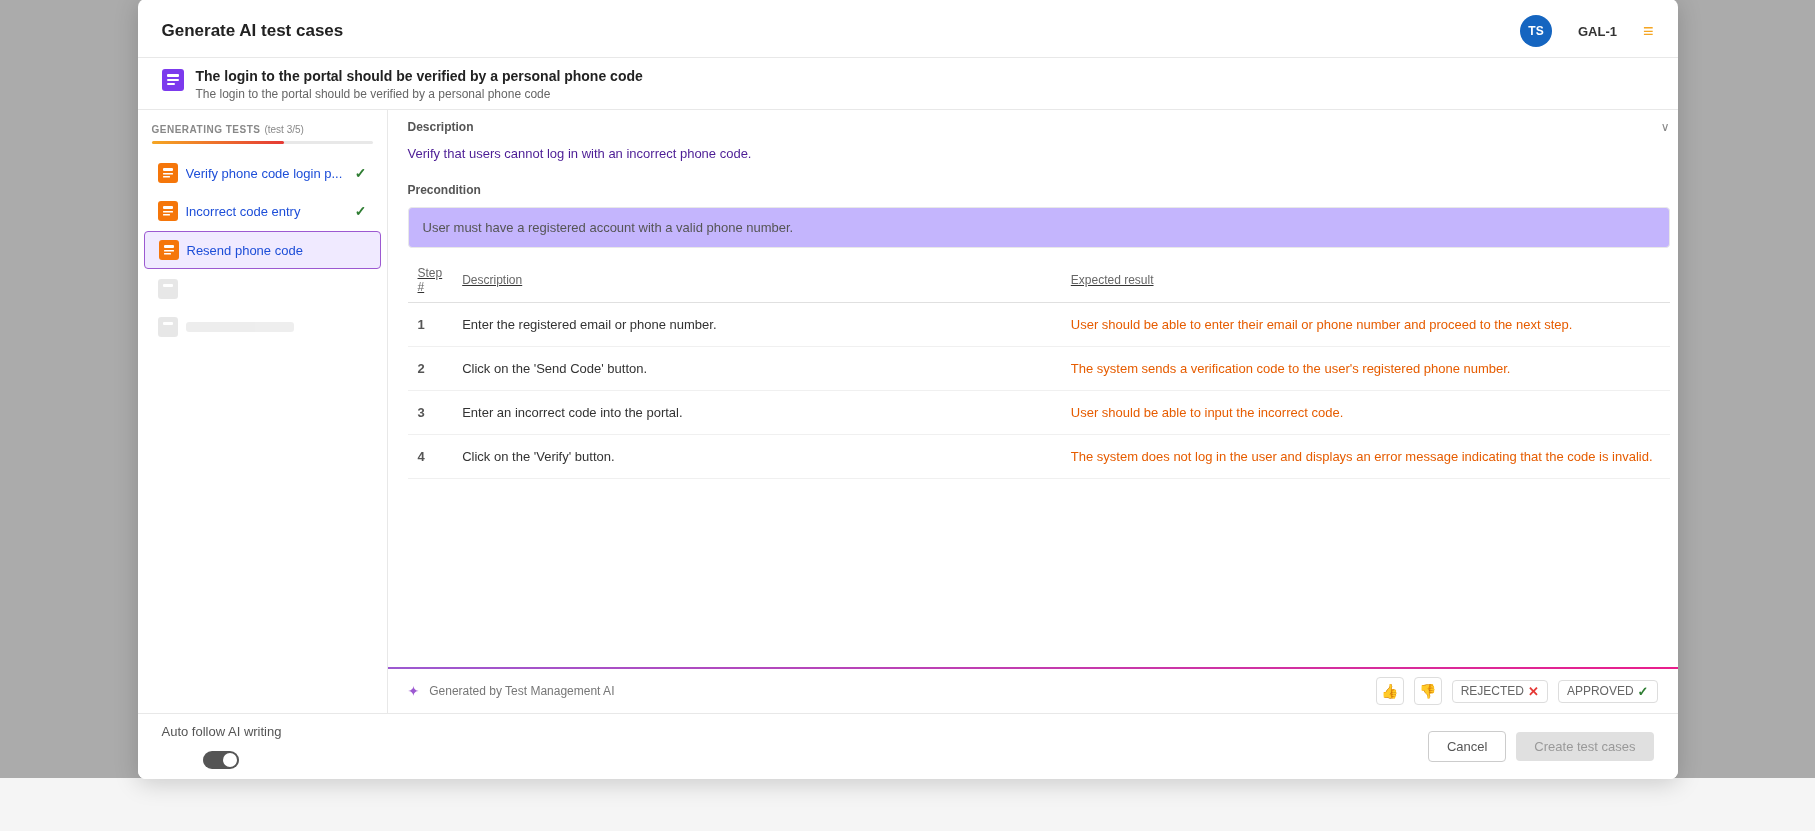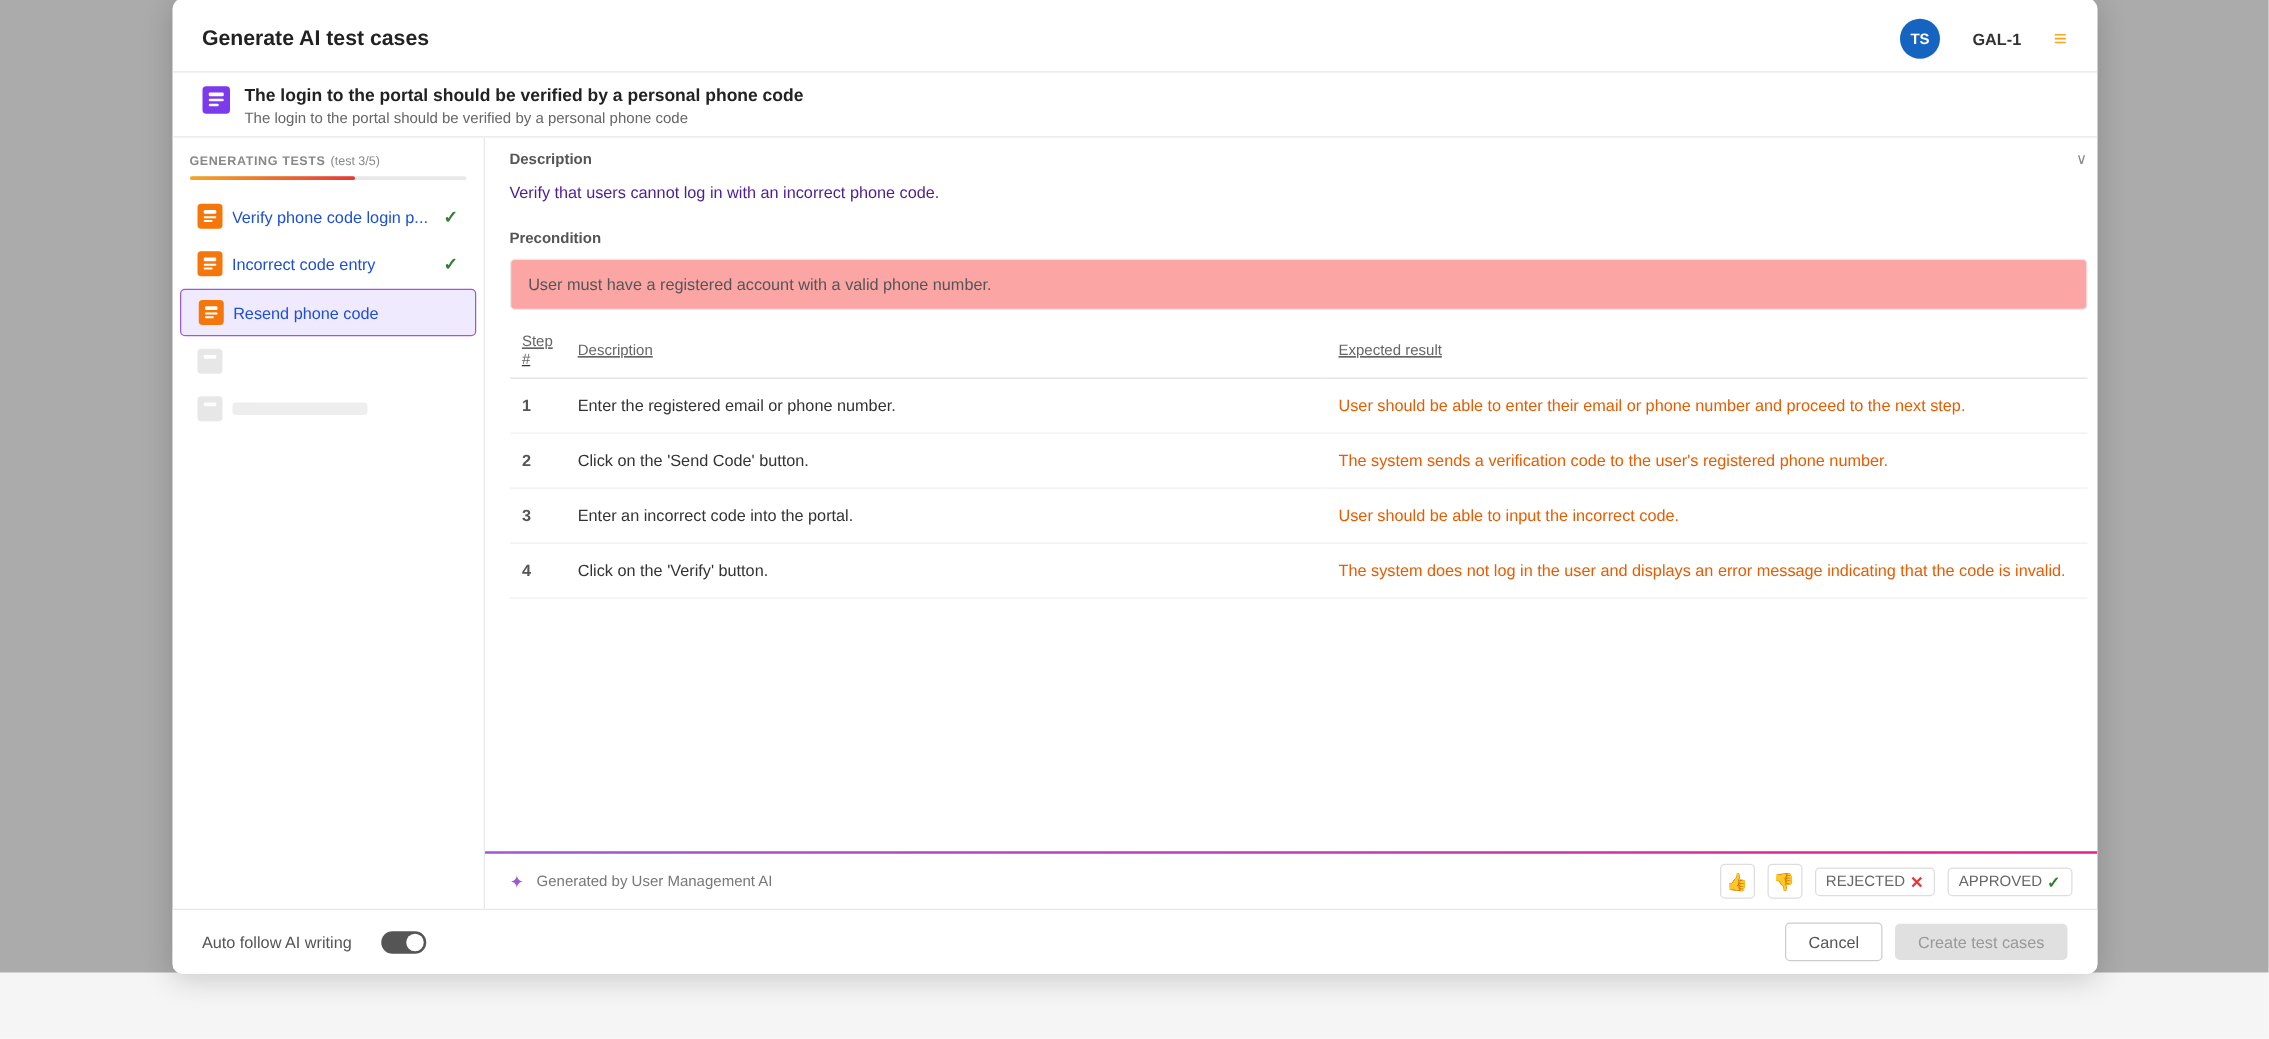--- a/index.html
+++ b/index.html
@@ -48,21 +48,21 @@
     
     .main-content { flex: 1; display: flex; flex-direction: column; overflow: hidden; }
     .content-scroll { flex: 1; overflow-y: auto; padding: 0 8px 10px 20px; }
 
     
     .section-block { margin-bottom: 6px; }
     .section-header { display: flex; align-items: center; justify-content: space-between; padding: 10px 0 6px 0; }
     .section-label { font-size: 12px; font-weight: 600; color: #555; text-transform: none; }
     .chevron { font-size: 12px; color: #888; }
     .desc-text { font-size: 13px; color: #4c1d95; padding: 6px 0; }
-    .precondition-box { border: 1px solid #e8e8e8; border-radius: 4px; padding: 12px 14px; background: #fca5a5; margin-top: 4px; }
+    .precondition-box { border: 1px solid #e8e8e8; border-radius: 4px; padding: 12px 14px; background: #c4b5fd; margin-top: 4px; }
     .precondition-text { font-size: 13px; color: #555; }
 
     
     .test-table { width: 100%; border-collapse: collapse; margin-top: 12px; }
     .test-table thead tr { border-bottom: 1px solid #e0e0e0; text-decoration: underline; }
     .test-table th { font-size: 12px; color: #666; font-weight: 500; padding: 6px 10px 8px 10px; text-align: left; }
     .th-step { width: 70px; }
     .th-desc { width: 50%; }
     .th-expected { width: 50%; }
     .test-table tbody tr { border-bottom: 1px solid #f0f0f0; }
@@ -76,21 +76,21 @@
     .ai-icon { font-size: 14px; color: #9c59d1; }
     .generated-text { font-size: 12px; color: #777; flex: 1; }
     .feedback-btn { width: 28px; height: 28px; border: 1px solid #ddd; border-radius: 4px; background: #fff; cursor: pointer; display: flex; align-items: center; justify-content: center; font-size: 14px; }
     .rejected-btn { display: flex; align-items: center; gap: 4px; border: 1px solid #ddd; border-radius: 4px; padding: 3px 8px; cursor: pointer; background: #fff; font-size: 12px; color: #666; }
     .rejected-x { color: #e53935; font-size: 13px; font-weight: 700; }
     .approved-btn { display: flex; align-items: center; gap: 4px; border: 1px solid #ddd; border-radius: 4px; padding: 3px 8px; cursor: pointer; background: #fff; font-size: 12px; color: #666; }
     .approved-check { color: #2e7d32; font-size: 13px; font-weight: 700; }
 
     
     .modal-footer { border-top: 1px solid #e8e8e8; padding: 10px 24px; display: flex; align-items: center; justify-content: space-between; flex-shrink: 0; background: #fff; }
-    .auto-follow { display: flex; align-items: center; gap: 24px; font-size: 13px; color: #555; }
+    .auto-follow { display: flex; align-items: center; gap: 12px; font-size: 13px; color: #555; flex-direction: column; }
     .toggle { width: 36px; height: 18px; background: #555; border-radius: 9px; display: flex; align-items: center; padding: 2px; cursor: pointer; }
     .toggle-knob { width: 14px; height: 14px; background: #fff; border-radius: 50%; margin-left: auto; }
     .footer-actions { display: flex; gap: 10px; align-items: center; }
     .cancel-btn { padding: 7px 18px; border: 1px solid #ccc; border-radius: 4px; background: #fff; cursor: pointer; font-size: 13px; color: #555; }
     .create-btn { padding: 7px 18px; border-radius: 4px; background: #e0e0e0; cursor: pointer; font-size: 13px; color: #999; border: none; }
   </style>
 </head>
 <body>
 
 <div class="modal-overlay">
@@ -239,21 +239,21 @@
     <td class="desc-cell">Click on the 'Verify' button.</td>
     <td class="expected-cell">The system does not log in the user and displays an error message indicating that the code is invalid.</td>
   </tr>
               </tbody>
           </table>
 
         </div>
 
         <div class="content-footer">
           <span class="ai-icon">✦</span>
-          <span class="generated-text">Generated by User Management AI</span>
+          <span class="generated-text">Generated by Test Management AI</span>
           <button class="feedback-btn">👍</button>
           <button class="feedback-btn">👎</button>
           <div class="rejected-btn">
             <span>REJECTED</span>
             <span class="rejected-x">✕</span>
           </div>
           <div class="approved-btn">
             <span>APPROVED</span>
             <span class="approved-check">✓</span>
           </div>

